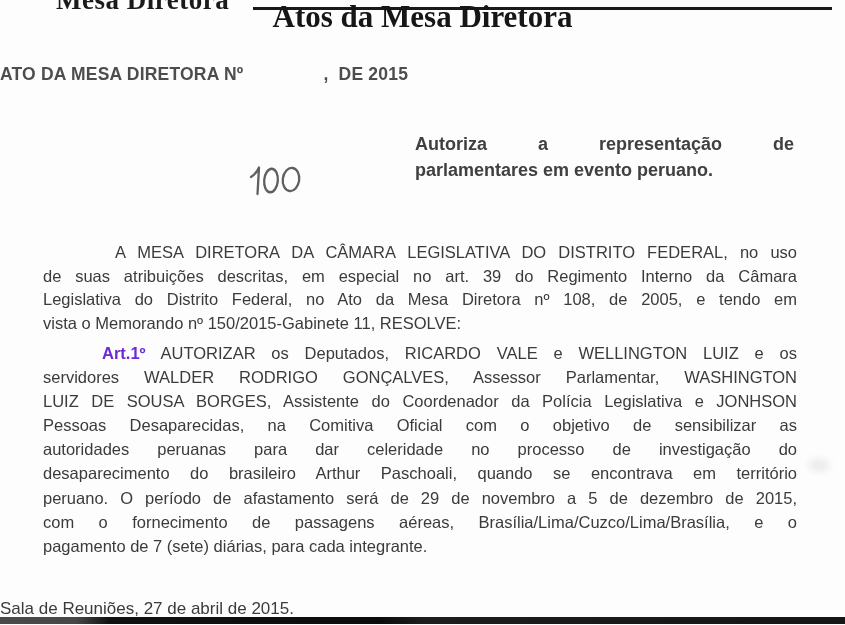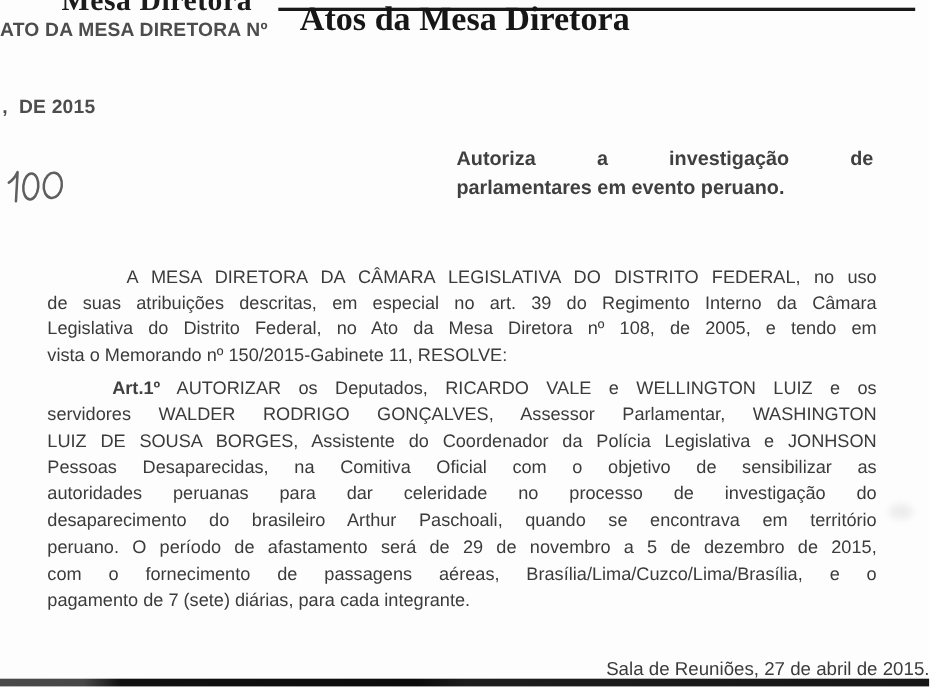--- a/index.html
+++ b/index.html
@@ -45,42 +45,40 @@
     font-weight: 700;
     font-size: 31px;
     line-height: 34px;
     color: #161616;
   }
 
   
   .act-heading {
     position: absolute;
     left: 0; right: 0;
-    top: 44px;
+    top: 56px;
     height: 36px;
     display: flex;
-    justify-content: center;
     align-items: flex-start;
     font-weight: 700;
     font-size: 17.5px;
     line-height: 36px;
     letter-spacing: 0.2px;
     color: #4d4d4d;
     white-space: pre;
-    flex-direction: column;
   }
   .act-heading .hand {
     position: relative;
     width: 58px;
     height: 34px;
     margin: 0 2px 0 4px;
     flex: 0 0 auto;
   }
   .act-heading .hand svg { display: block; }
-  .act-heading .suffix { margin-left: 2px; }
+  .act-heading .suffix { margin-left: 16px; }
   .sr {
     position: absolute;
     width: 1px; height: 1px;
     overflow: hidden;
     clip: rect(0 0 0 0);
     white-space: nowrap;
   }
 
   
   .ementa {
@@ -97,28 +95,28 @@
   
   .para { position: absolute; left: 43px; width: 754px; font-size: 16.5px; color: #3b3b3b; margin-top: 22px; }
   .preamble  { top: 219px; line-height: 23.6px; }
   .article1  { top: 319px; line-height: 24.1px; }
   .article2  { top: 551px; line-height: 24px; }
   .ln { text-align: justify; }
   .ln.j { text-align-last: justify; }
   .ind-preamble { text-indent: 72px; }
   .ind-art1 { text-indent: 59px; }
   .ind-art2 { text-indent: 75px; }
-  .b { font-weight: 700; color: #404040; }
+  .b { font-weight: 700; color: #6d28d9; }
 
   
   .closing {
     position: absolute;
     left: 0; right: 0;
     top: 597px;
-    text-align: right;
+    text-align: left;
     font-size: 17px;
     line-height: 24px;
     color: #3b3b3b;
   }
 
   
   .scan-bar {
     position: absolute;
     left: 0;
     top: 617px;
@@ -161,21 +159,21 @@
           <path d="M 4 13 Q 9 10 12 3.5 L 10.5 30"></path>
           <ellipse cx="24" cy="16.5" rx="6.8" ry="11.8" transform="rotate(5 24 16.5)"></ellipse>
           <ellipse cx="44" cy="15.5" rx="8.2" ry="11.6" transform="rotate(8 44 15.5)"></ellipse>
         </g>
       </svg>
     </span>
     <span class="suffix">,  DE 2015</span>
   </div>
 
   <div class="ementa">
-    <div class="ln j">Autoriza a investigação de</div>
+    <div class="ln j">Autoriza a representação de</div>
     <div class="ln">parlamentares em evento peruano.</div>
   </div>
 
   <div class="para preamble">
     <div class="ln j ind-preamble">A MESA DIRETORA DA CÂMARA LEGISLATIVA DO DISTRITO FEDERAL, no uso</div>
     <div class="ln j">de suas atribuições descritas, em especial no art. 39 do Regimento Interno da Câmara</div>
     <div class="ln j">Legislativa do Distrito Federal, no Ato da Mesa Diretora nº 108, de 2005, e tendo em</div>
     <div class="ln">vista o Memorando nº 150/2015-Gabinete 11, RESOLVE:</div>
   </div>
 

